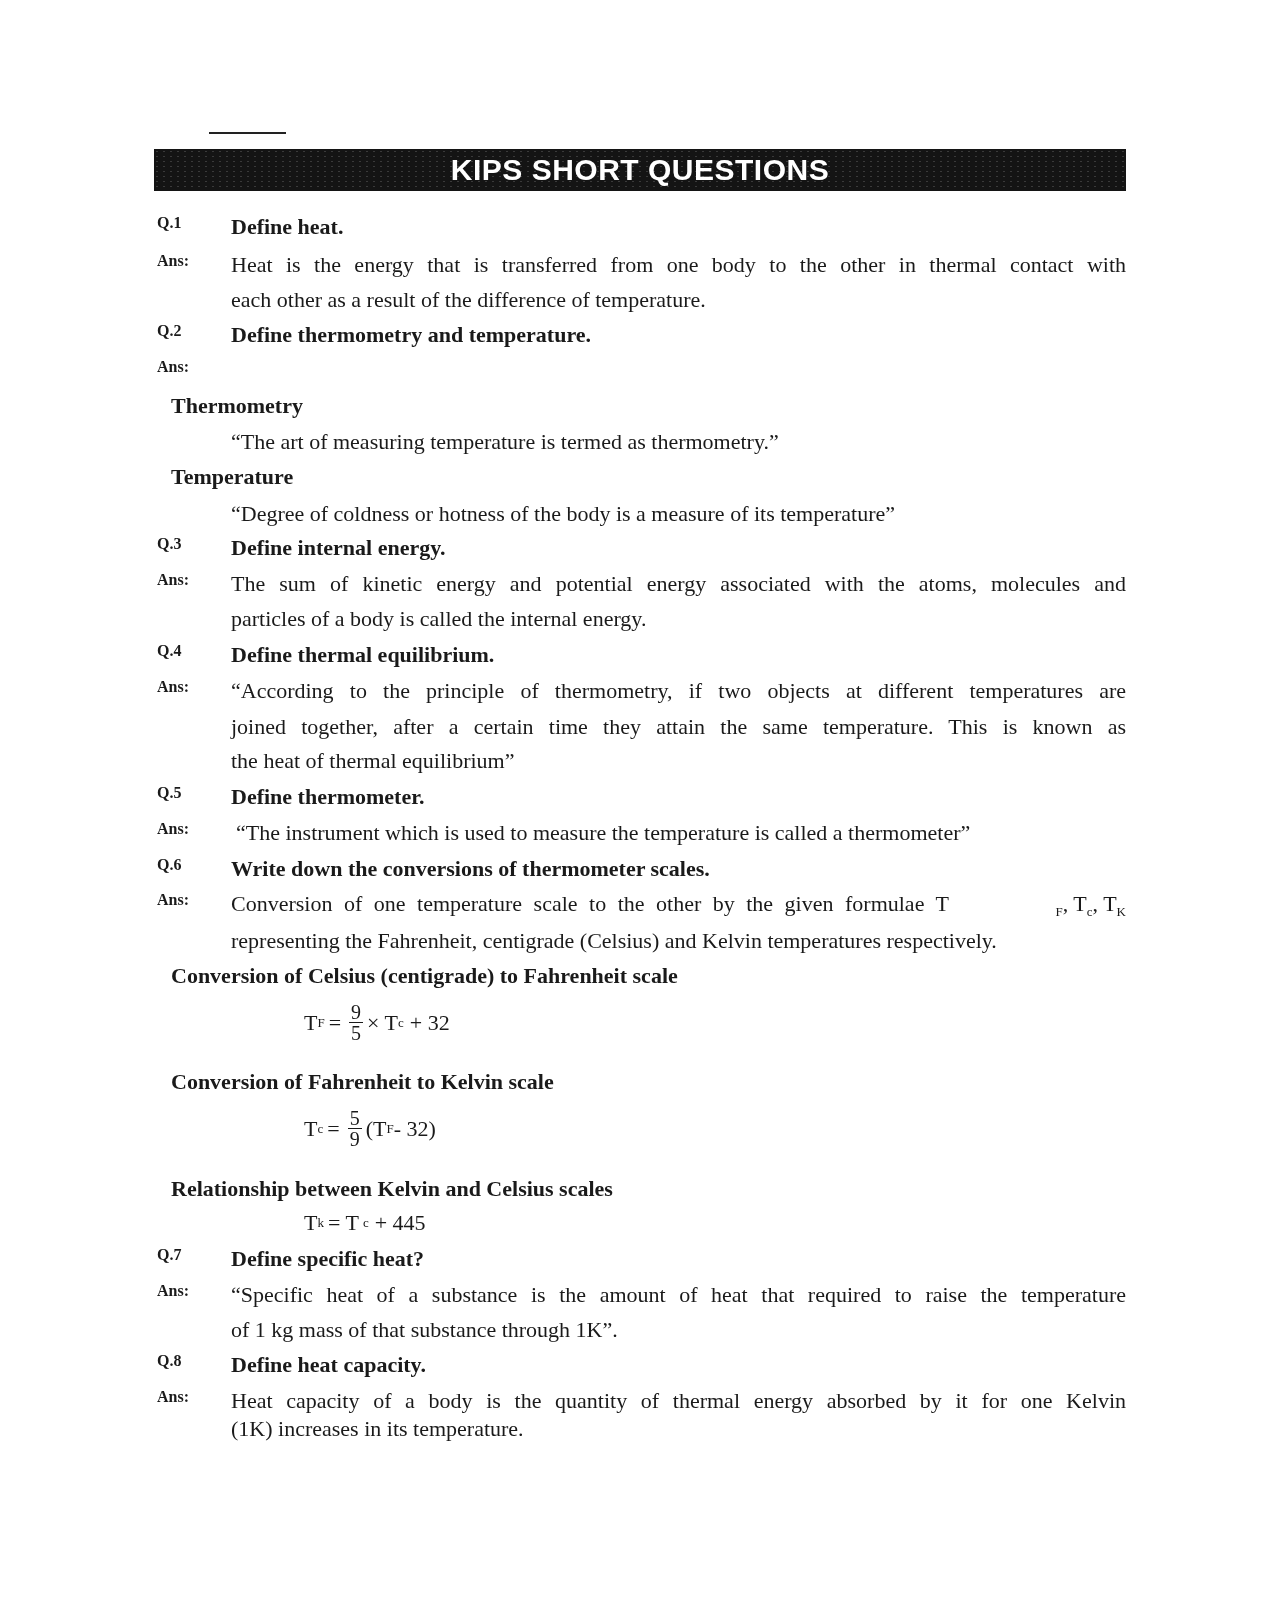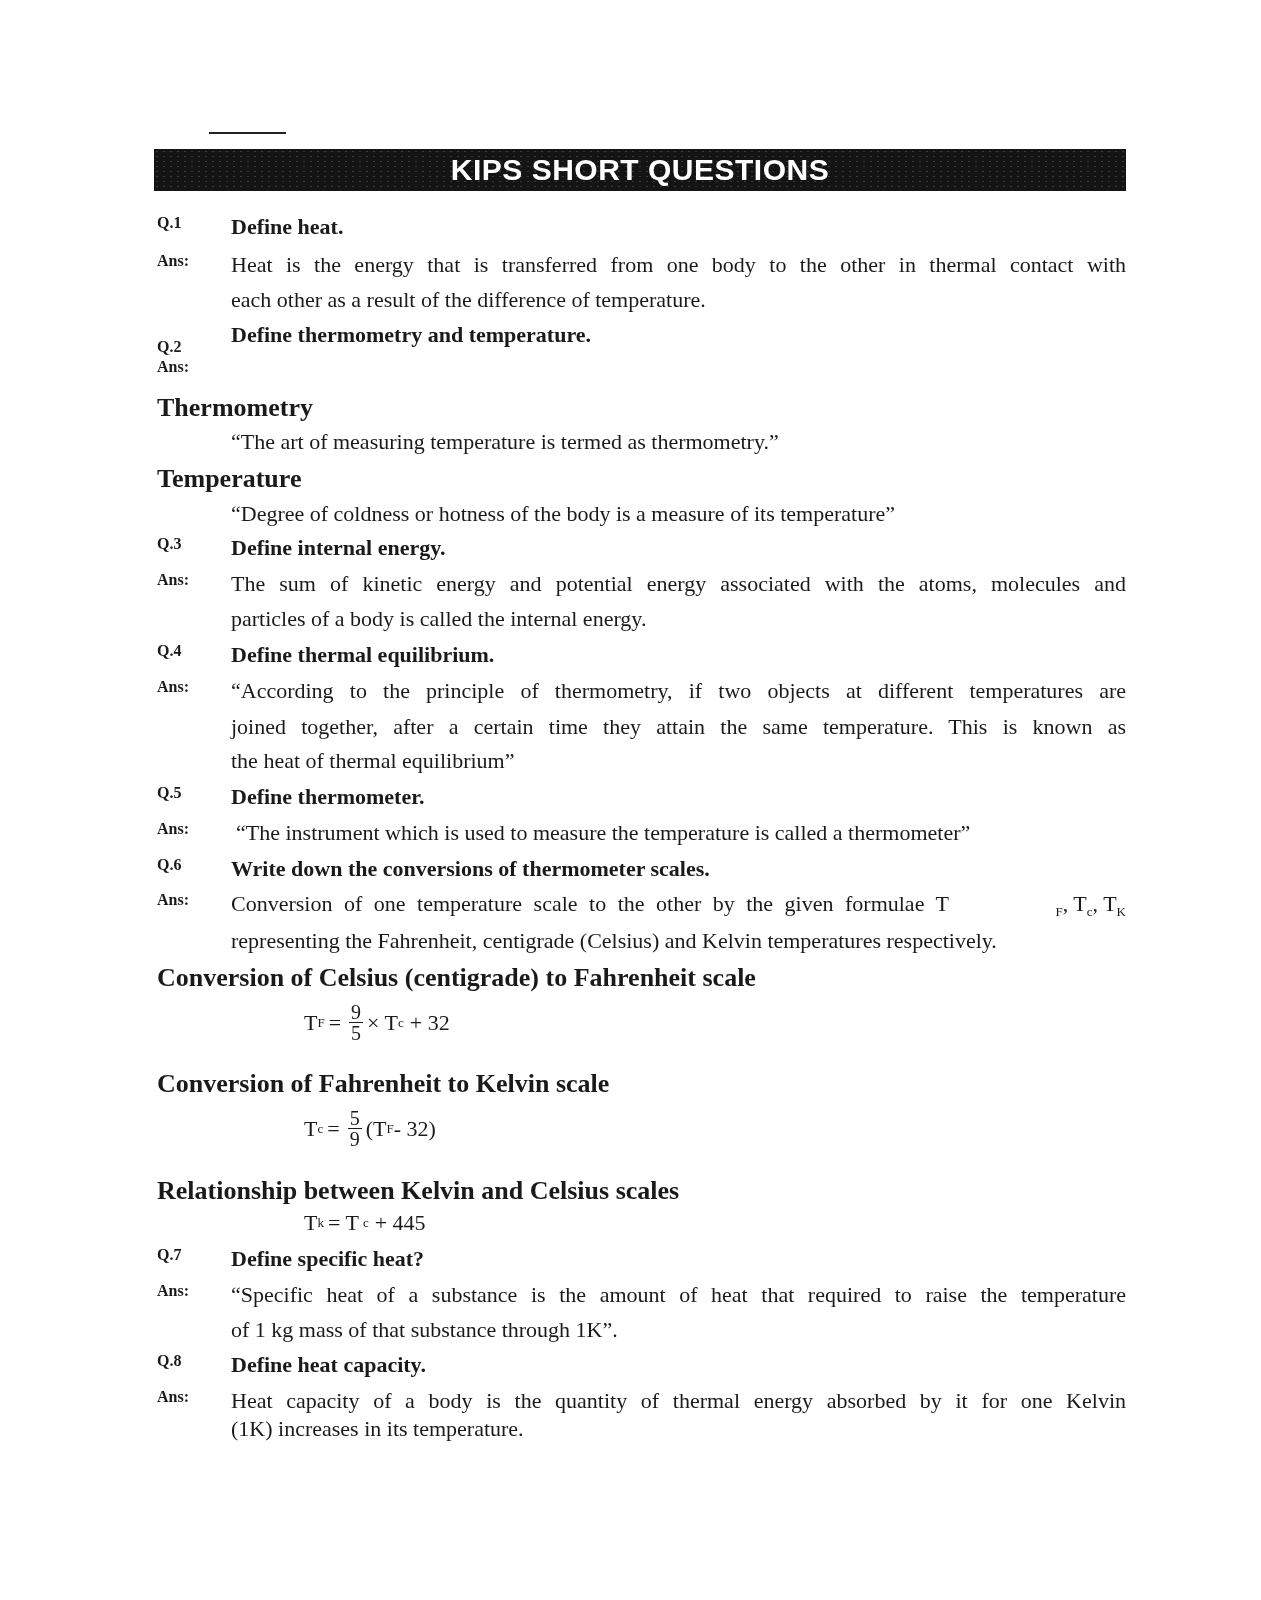--- a/index.html
+++ b/index.html
@@ -15,41 +15,41 @@
     background-size: 7px 5px;
   }
   .banner-title {
     font-family: "Liberation Sans", "DejaVu Sans", sans-serif; font-weight: bold;
     font-size: 30px; color: #ffffff; letter-spacing: 0.5px;
   }
   .lbl { position: absolute; left: 157px; font-size: 16px; }
   .bold { font-weight: bold; }
   .txt { position: absolute; left: 231px; font-size: 22px; white-space: nowrap; }
   .just { width: 895px; text-align: justify; text-align-last: justify; white-space: normal; }
-  .head { position: absolute; left: 157px; font-size: 26px; font-weight: bold; font-family: Liberation Serif, serif; }
+  .head { position: absolute; left: 171px; font-size: 22px; font-weight: bold; font-family: Liberation Serif, serif; }
   .formula { position: absolute; font-size: 22px; display: flex; align-items: center; white-space: nowrap; }
   .frac { display: inline-flex; flex-direction: column; align-items: center; margin: 0 4px; font-size: 20px; line-height: 20px; }
   .frac .num { border-bottom: 1.5px solid #1a1a1a; padding: 0 2px; }
   sub { font-size: 13px; }
 </style>
 </head>
 <body>
 
 <div class="top-rule"></div>
 <div class="banner">
   <span class="banner-title">KIPS SHORT QUESTIONS</span>
 </div>
 
 <div class="lbl bold" style="top:214px">Q.1</div>
 <div class="txt bold" style="top:214px">Define heat.</div>
 <div class="lbl bold" style="top:252px">Ans:</div>
 <div class="txt just" style="top:252px">Heat is the energy that is transferred from one body to the other in thermal contact with</div>
 <div class="txt" style="top:287px">each other as a result of the difference of temperature.</div>
 
-<div class="lbl bold" style="top:338px">Q.2</div>
+<div class="lbl bold" style="top:322px">Q.2</div>
 <div class="txt bold" style="top:322px">Define thermometry and temperature.</div>
 <div class="lbl bold" style="top:358px">Ans:</div>
 <div class="head" style="top:393px">Thermometry</div>
 <div class="txt" style="top:429px">“The art of measuring temperature is termed as thermometry.”</div>
 <div class="head" style="top:464px">Temperature</div>
 <div class="txt" style="top:501px">“Degree of coldness or hotness of the body is a measure of its temperature”</div>
 
 <div class="lbl bold" style="top:535px">Q.3</div>
 <div class="txt bold" style="top:535px">Define internal energy.</div>
 <div class="lbl bold" style="top:571px">Ans:</div>

